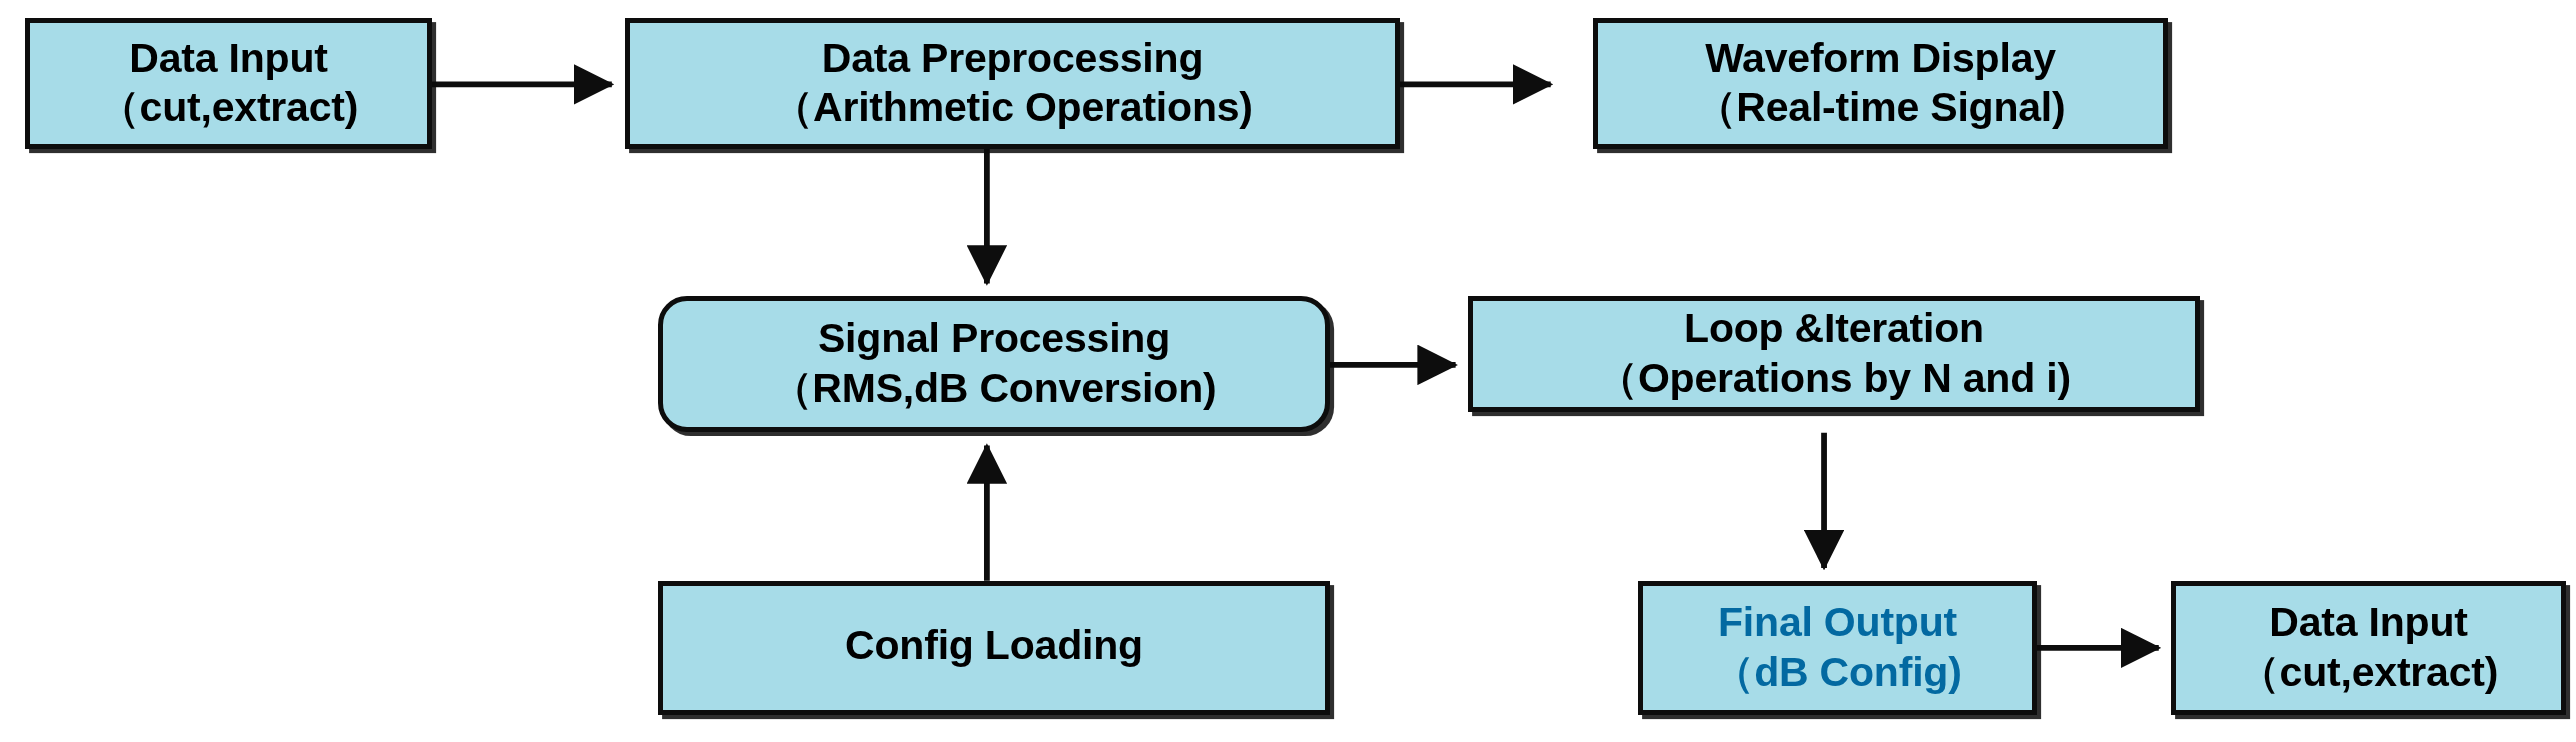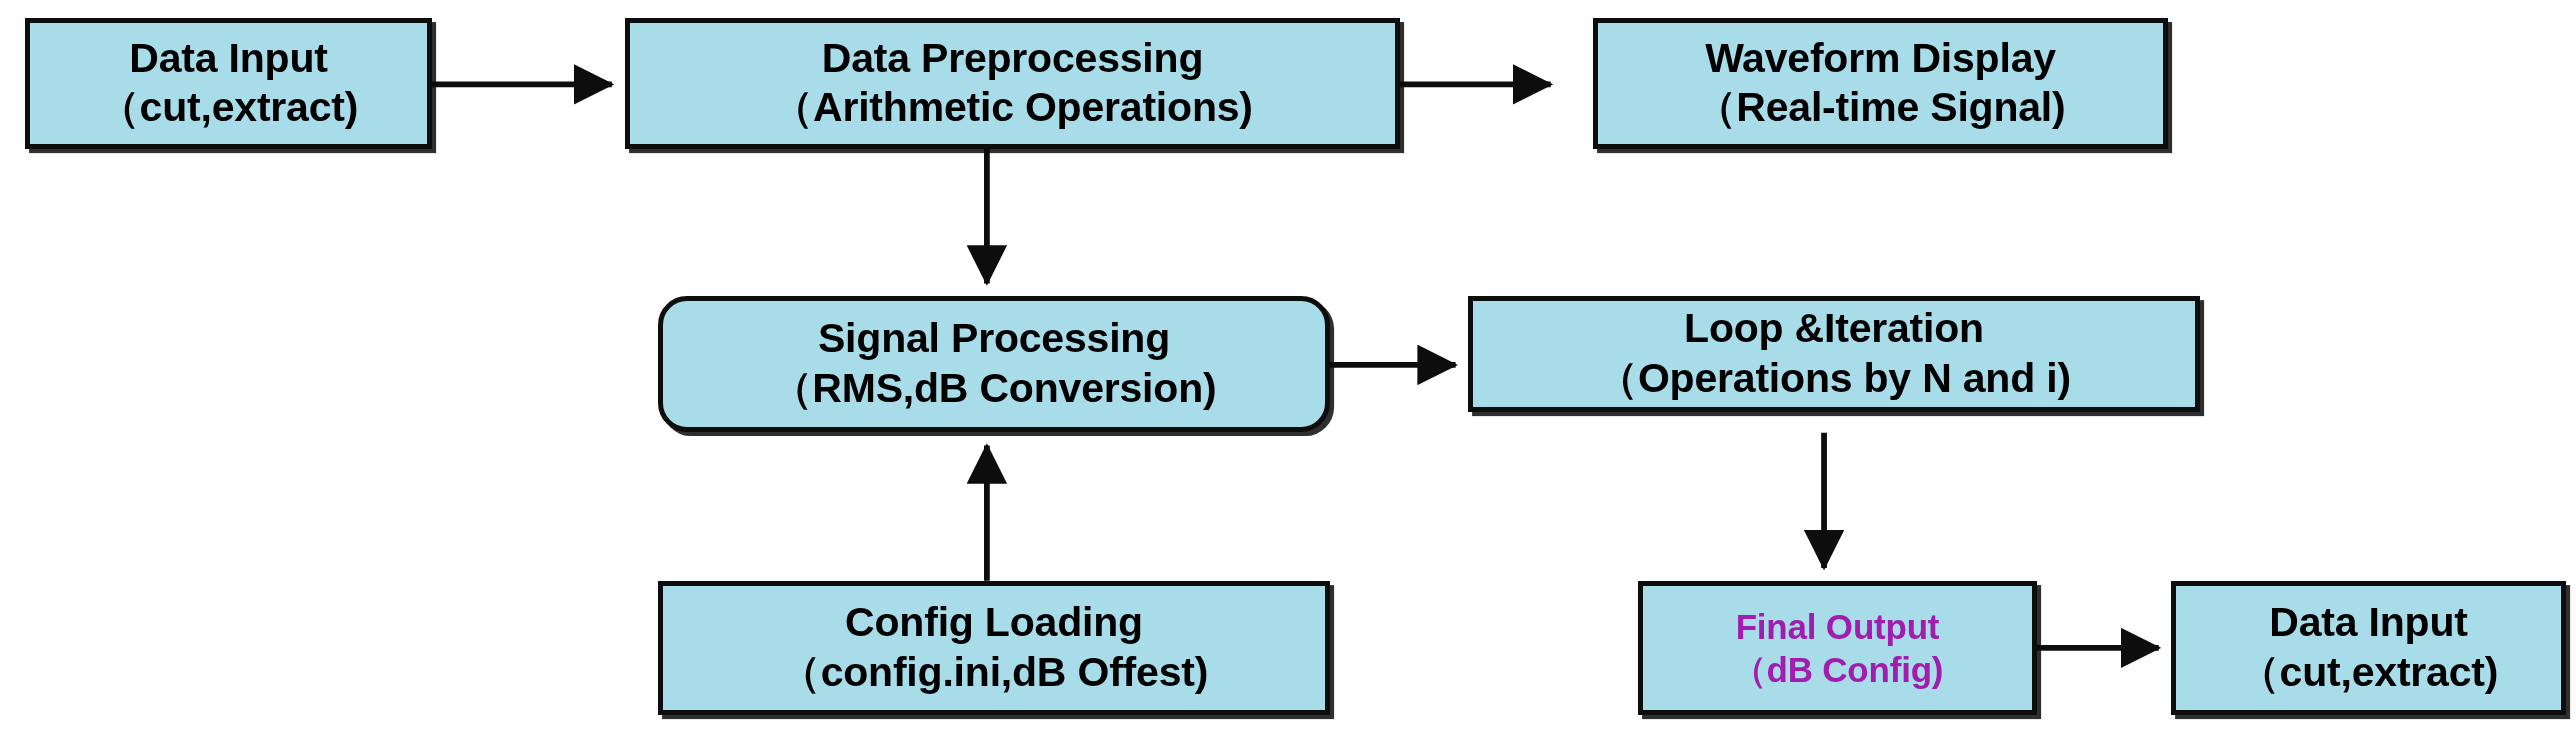--- a/index.html
+++ b/index.html
@@ -110,23 +110,22 @@
       <div class="node-box" style="left: 658px; top: 296px; width: 672px; height: 136px; background: rgb(167, 220, 232); border-color: rgb(13, 13, 13); color: rgb(0, 0, 0); font-size: 41px; border-radius: 29px;">
         <span class="node-line line1">Signal Processing</span>
         <span class="node-line line2">（RMS,dB Conversion)</span>
       </div>
       <div class="node-box" style="left: 1468px; top: 296px; width: 732px; height: 116px; background: rgb(167, 220, 232); border-color: rgb(13, 13, 13); color: rgb(0, 0, 0); font-size: 41px;">
         <span class="node-line line1">Loop &amp;Iteration</span>
         <span class="node-line line2">（Operations by N and i)</span>
       </div>
       <div class="node-box" style="left: 658px; top: 581px; width: 672px; height: 134px; background: rgb(167, 220, 232); border-color: rgb(13, 13, 13); color: rgb(0, 0, 0); font-size: 41px;">
         <span class="node-line line1">Config Loading</span>
-        <span class="node-line line2">（config.ini,dB Offest)</span>
       </div>
-      <div class="node-box" style="left: 1638px; top: 581px; width: 399px; height: 134px; background: rgb(167, 220, 232); border-color: rgb(13, 13, 13); color: #a21caf; font-size: 35px;">
+      <div class="node-box" style="left: 1638px; top: 581px; width: 399px; height: 134px; background: rgb(167, 220, 232); border-color: rgb(13, 13, 13); color: #0369a1; font-size: 41px;">
         <span class="node-line line1">Final Output</span>
         <span class="node-line line2">（dB Config)</span>
       </div>
       <div class="node-box" style="left: 2171px; top: 581px; width: 395px; height: 134px; background: rgb(167, 220, 232); border-color: rgb(13, 13, 13); color: rgb(0, 0, 0); font-size: 41px;">
         <span class="node-line line1">Data Input</span>
         <span class="node-line line2">（cut,extract)</span>
       </div>
     </div>
 
 </div>

